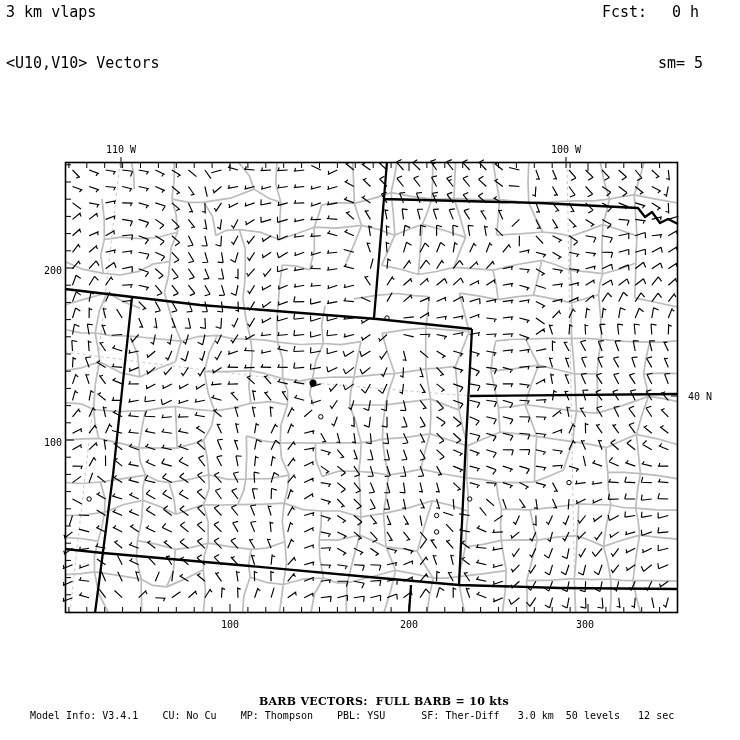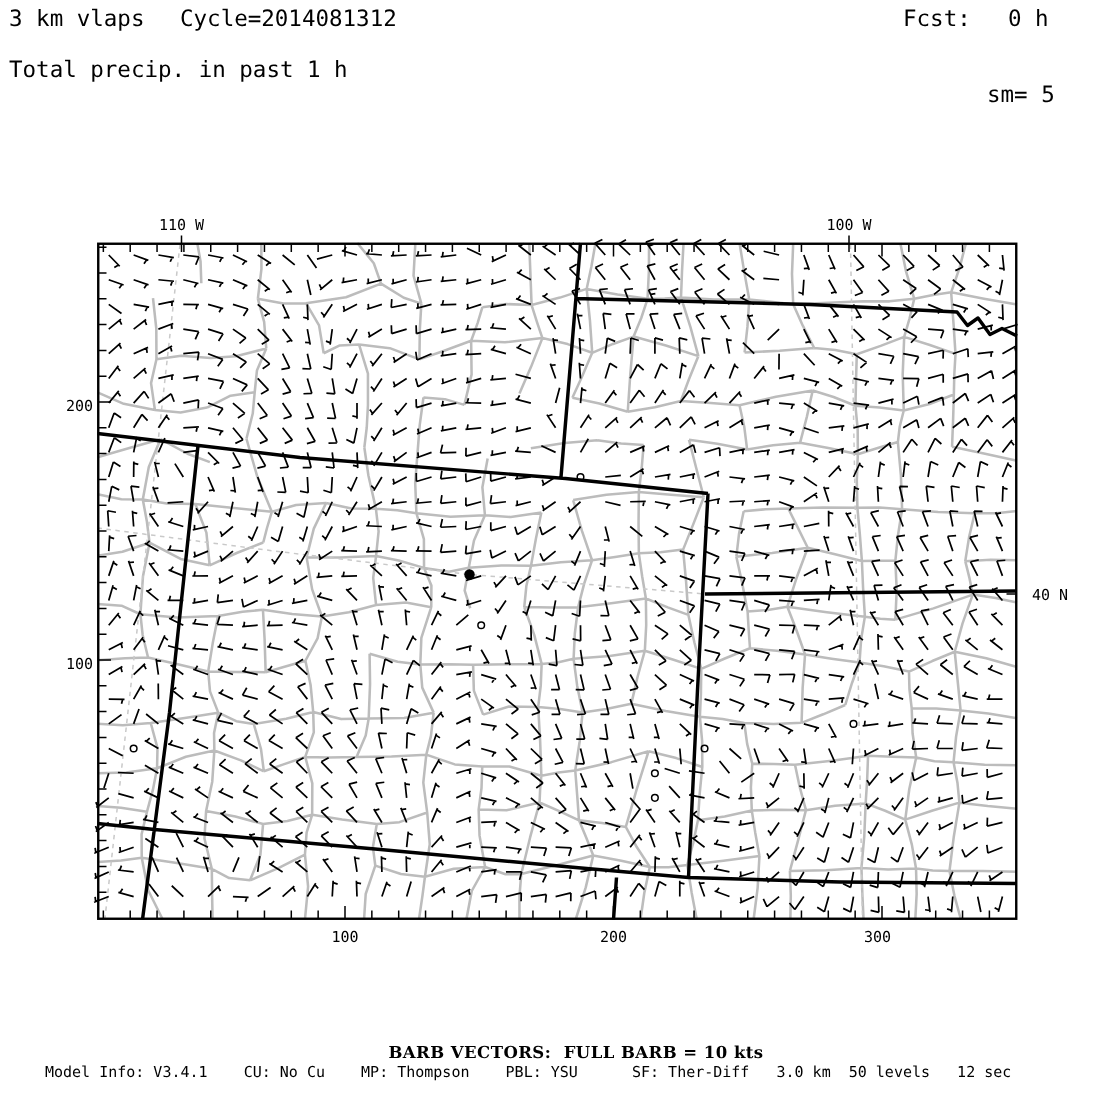--- a/index.html
+++ b/index.html
@@ -11,24 +11,23 @@
           font:bold 11px/13px "DejaVu Serif",serif;letter-spacing:.3px;color:#000;}
   svg{position:absolute;left:0;top:0;}
   svg text{font-family:"DejaVu Sans Mono",monospace;font-size:10px;fill:#000;}
 </style>
 </head>
 <body>
 
 <div class="page">
 
   <div class="hdr" style="left:6px;top:4px">3 km vlaps</div>
-  <div class="hdr" style="left:120px;top:4px">Cycle=2014081312</div>
   <div class="hdr" style="left:602px;top:4px">Fcst:</div>
   <div class="hdr" style="left:672px;top:4px">0 h</div>
-  <div class="hdr" style="left:6px;top:38px">Total precip. in past 1 h</div>
+  <div class="hdr" style="left:6px;top:55px">&lt;U10,V10&gt; Vectors</div>
   <div class="hdr" style="left:658px;top:55px">sm= 5</div>
 
   <svg id="map-svg" width="740" height="740" viewBox="0 0 740 740">
     <g id="g-counties">
         <path d="M171.9,199.2L189,202.4L204,202.1M204,202.1L230.7,198.2L254,189.1M254,189.1L269.2,198.5L280.9,202.4M321.6,204.8L337.6,202.7L354.4,203.4M354.4,203.4L373.3,198.4L391.1,192.6M391.1,192.6L411.7,196.3L431.7,199.2M431.7,199.2L443.1,199L454,198.3M454,198.3L476.3,199.6L499.5,199.7M499.5,199.7L513.8,201.1L528.8,202.8M528.8,202.8L552.5,201.9L575.6,200.9M575.6,200.9L593,200.9L609.5,199.2M609.5,199.2L622,196.6L634.1,194.9M634.1,194.9L656,199.1L678,203M104.3,239.5L120.8,237.1L140.4,238.7M140.4,238.7L157.3,237.5L177.5,232.3M215.8,235.5L226.5,230.3L239.4,229.7M239.4,229.7L259.9,232.1L279.6,239.6M279.6,239.6L295.2,234.2L314.1,227.2M314.1,227.2L336.6,228.2L361.6,225.4M361.6,225.4L378.4,229.4L394.8,235.2M394.8,235.2L408.7,229.3L422.4,224.4M422.4,224.4L443.9,230.3L465.6,237.4M496.4,235L519.7,233.8L542.8,232M542.8,232L556.8,233.3L571.2,236.2M571.2,236.2L587.1,230.6L602.8,224.6M602.8,224.6L619.4,229.8L637,235.9M65,261.6L82.5,269.2L103.3,273.4M103.3,273.4L120.4,275L138,271.7M138,271.7L153.7,263.8L169.8,261.5M282.3,265L296.6,266.1L309.6,269.9M381.6,265.2L399.6,269L418.5,274.5M418.5,274.5L436.6,271.5L453.9,267.3M453.9,267.3L473.8,268.7L493,270.2M493,270.2L517.3,264.5L541.8,260.3M541.8,260.3L555.7,264.7L570.3,270.5M570.3,270.5L586.4,271.6L602.5,273.7M602.5,273.7L619.7,269.3L635.9,263M65,304.8L87.4,298.4L107,292.8M107,292.8L125,302.5L139.9,308.1M353.9,298.9L376.4,295.4L398.2,293.5M398.2,293.5L414.1,295.6L429.1,296.6M459.3,293.1L478.2,295.8L498.1,299.7M498.1,299.7L515.4,296.8L533.4,295.1M533.4,295.1L553.1,298.8L571.9,302.8M571.9,302.8L585.7,298.5L598.6,294.7M634.7,297.9L656.7,302.5L678,307.1M65,329.5L80.9,332.9L95.2,333M95.2,333L111.1,335.6L130.2,336M130.2,336L154.3,338.5L181.2,341.2M181.2,341.2L197.4,336.7L217.4,335.3M217.4,335.3L234.3,339L250.6,339.1M250.6,339.1L264.8,340.1L277.6,342.1M277.6,342.1L300.3,344.5L323.3,343.5M323.3,343.5L340.5,344.7L360.9,341.7M382.1,333.4L404.3,329.8L425.9,328M425.9,328L447.4,329.9L469.2,331.5M495.8,340.9L510.4,339.5L525.5,339M525.5,339L548.6,338.3L571.6,338.5M571.6,338.5L586.4,338.4L601.4,339.5M601.4,339.5L625.4,341.3L649.8,342.2M649.8,342.2L664.1,342.1L678,340.6M65,370.5L81.6,367.8L99.7,361.8M99.7,361.8L120.4,372.6L139.8,376.9M139.8,376.9L158.2,368.5L175.5,361.7M204.4,371.6L226.7,371.7L250.7,370.7M250.7,370.7L265.8,373.7L282.7,378.6M282.7,378.6L299.3,381.2L312.5,378.5M312.5,378.5L334.2,377L354,377.2M354,377.2L373.9,374.8L394.7,373.5M394.7,373.5L410.1,371.3L425.9,368.9M425.9,368.9L440.3,368.1L455.4,366.4M490.9,371.1L514.8,368.6L538.5,365.2M538.5,365.2L556.7,369.5L574.6,374M574.6,374L585.6,373.8L596.9,373.9M643.5,374.1L660.5,373.1L678,373.5M65,402.6L81,403.8L93.6,409.5M93.6,409.5L118.1,411.7L145.4,410.7M145.4,410.7L161.7,407.8L175.3,406.5M175.3,406.5L194.8,409.3L214.6,411M214.6,411L232.6,408.1L250.7,403.3M250.7,403.3L270.6,401.7L287.5,404.8M349.5,404.7L367.9,405L385.4,404.8M385.4,404.8L407.5,402.2L430.6,399M430.6,399L445.2,404.9L458.9,409.9M498.4,407.6L511.9,406.6L524.9,404.5M524.9,404.5L551.2,408.1L576.6,411.1M576.6,411.1L586.9,412.5L596.9,413.1M596.9,413.1L622.3,405.6L648.5,396.4M648.5,396.4L663.7,398.7L678,401.7M65,440.1L83.4,438.9L98.7,438.3M98.7,438.3L118.5,442.8L138.8,447.6M138.8,447.6L157.4,448L177.1,448.1M177.1,448.1L189.1,444.7L203.6,440.5M246.4,435.9L265.1,441.2L280.2,443M280.2,443L298.6,442.8L315.4,443.2M315.4,443.2L339.8,442.8L361.1,442.6M361.1,442.6L371.6,441.6L382.4,439.2M382.4,439.2L406.5,437.3L429.9,433.8M429.9,433.8L448.5,439.7L467.5,445.9M467.5,445.9L483.2,439L500,432.2M500,432.2L518,433.9L536.7,436.3M536.7,436.3L554.4,439.1L573,441.7M573,441.7L589.1,444.1L606,447.7M606,447.7L621.5,440.7L636.5,434.5M636.5,434.5L657.5,438.8L678,444.7M65,482.5L81.9,483.5L100.5,482M100.5,482L123.2,478.6L145.5,475.1M145.5,475.1L157.5,480.8L169.2,482.7M169.2,482.7L190.8,479.2L208.8,474.7M208.8,474.7L227.5,479.4L245.8,479M245.8,479L269.4,478.7L289.1,475.1M322.1,476.4L339.3,471L358.8,471.3M358.8,471.3L373.4,472.6L388.4,475M388.4,475L404.2,472.7L420.9,469.1M420.9,469.1L443.8,474L466.6,477.8M466.6,477.8L481.7,479.4L496.2,482M496.2,482L515.7,482.6L534.4,481.9M534.4,481.9L548.8,476.2L563.5,470M607.8,472.3L624.2,472.4L640.4,473.6M640.4,473.6L658.9,475.6L678,478.8M65,515.5L84.2,515L104.7,512.2M104.7,512.2L123.9,504.5L142.9,500.3M142.9,500.3L160.6,506.9L175.9,514.2M175.9,514.2L189,509.6L203.5,504.6M203.5,504.6L219.1,505L237.7,504.6M237.7,504.6L261,504.4L284.2,503.1M284.2,503.1L303.2,509.6L321.5,511M321.5,511L339.6,511L360.9,517.1M360.9,517.1L372.4,515L383.5,513.6M383.5,513.6L407.6,508.1L432.4,500.8M432.4,500.8L450.8,505.4L468.2,511.3M501.5,509.1L515.9,509.4L530,509.8M530,509.8L554.6,507.2L578.7,503.8M578.7,503.8L595,504.5L610.8,505M610.8,505L623,507.5L635.7,508.2M635.7,508.2L656.4,509.8L678,510.2M65,537.4L80.6,538.5L98,541.1M137.4,540.6L156.9,544.4L175.4,549.3M175.4,549.3L191.6,547.4L208.1,543.2M208.1,543.2L228.1,546.3L251.2,549.3M251.2,549.3L266.3,548.1L284.8,541.7M319.1,539.7L337.7,540.2L359.7,535M359.7,535L372.5,540.6L386,546.9M386,546.9L401.3,548.6L417.2,551.3M465.3,546.9L483.1,544.3L501.2,540.4M501.2,540.4L519.5,539.8L537.3,540.1M537.3,540.1L556.7,537.1L577.1,535.6M577.1,535.6L590.1,540.5L603.5,546.4M603.5,546.4L621.8,540.3L639.6,535.1M639.6,535.1L658.5,537.3L678,539.1M65,574.7L80.7,573.7L94.5,571.9M94.5,571.9L116.8,575.1L141.2,579.2M141.2,579.2L152.8,585.4L166.7,586.9M166.7,586.9L185.9,578.6L203.3,569.7M250.2,577.1L267.3,582.7L283.3,584.5M283.3,584.5L302.5,579.2L323.4,578M323.4,578L337,582.8L347.5,582.7M347.5,582.7L371.6,576.7L395.5,570.3M395.5,570.3L414.2,573.8L433.2,578M433.2,578L445.8,578.1L458.2,576.6M458.2,576.6L482.3,573.9L506.3,570.7M526.6,580.6L550.8,580.1L574.3,578.6M574.3,578.6L592.1,579.7L610.7,579M610.7,579L621.8,580.3L633,580.6M633,580.6L655.2,580.6L678,581.1M102,198.8L104.2,219.1L104.3,239.5M104.3,239.5L100.7,255.4L103.3,273.4M107,292.8L99.2,311.4L95.2,333M95.2,333L97.9,347.5L99.7,361.8M99.7,361.8L95.3,384.4L93.6,409.5M93.6,409.5L95.1,423.3L98.7,438.3M100.5,482L105,498.7L104.7,512.2M104.7,512.2L102,526.3L98,541.1M98,541.1L94.4,556.2L94.5,571.9M94.5,571.9L98.7,593.3L108.5,613M131.5,162L133.7,174.3L134.2,188.8M130.2,336L137.6,355.1L139.8,376.9M145.4,410.7L141.8,428.9L138.8,447.6M138.8,447.6L140,460.9L145.5,475.1M145.5,475.1L142.7,488.7L142.9,500.3M142.9,500.3L141.5,521.1L137.4,540.6M137.4,540.6L136.3,559L141.2,579.2M141.2,579.2L141.4,595.9L141.7,613M174.2,162L174.3,179.3L171.9,199.2M171.9,199.2L176.1,214.6L177.5,232.3M177.5,232.3L171.3,247L169.8,261.5M169.8,261.5L168.5,275.7L164.3,292.5M164.3,292.5L171.5,317.7L181.2,341.2M181.2,341.2L178,352L175.5,361.7M175.3,406.5L176.4,426.1L177.1,448.1M169.2,482.7L174,499.4L175.9,514.2M175.4,549.3L173.6,569.8L166.7,586.9M204,202.1L212.7,216.9L215.8,235.5M217.4,335.3L209.2,352.4L204.4,371.6M204.4,371.6L208.1,392.9L214.6,411M214.6,411L211.7,425.6L203.6,440.5M203.6,440.5L207.1,456.9L208.8,474.7M208.8,474.7L209.2,488.2L203.5,504.6M203.5,504.6L208.2,522.3L208.1,543.2M208.1,543.2L204.4,555.1L203.3,569.7M203.3,569.7L205.4,591L203.3,613M238.2,162L249.2,175.5L254,189.1M239.4,229.7L245.3,249.1L245.3,270.1M245.3,270.1L244.5,285L242.9,298.3M242.9,298.3L245.6,317L250.6,339.1M250.6,339.1L252.4,354.3L250.7,370.7M250.7,370.7L248.8,385.2L250.7,403.3M246.4,435.9L246.7,456.1L245.8,479M245.8,479L243.8,490.3L237.7,504.6M251.2,549.3L248.6,564.8L250.2,577.1M250.2,577.1L243.8,596L242.7,613M276.9,162L275.7,183.8L280.9,202.4M280.9,202.4L279.9,219.2L279.6,239.6M282.3,265L279.8,283.4L278.4,301.4M278.4,301.4L276.8,321.8L277.6,342.1M277.6,342.1L282.6,359.4L282.7,378.6M282.7,378.6L287.6,390.4L287.5,404.8M287.5,404.8L280.9,425.3L280.2,443M280.2,443L281.5,458.4L289.1,475.1M289.1,475.1L287.3,490.6L284.2,503.1M284.2,503.1L282.2,521.7L284.8,541.7M284.8,541.7L286.5,562.8L283.3,584.5M283.3,584.5L281.6,597.4L279.3,613M321.6,204.8L318.4,215.4L314.1,227.2M314.1,227.2L314.4,249.6L309.6,269.9M325.1,305.7L321.6,324.9L323.3,343.5M323.3,343.5L316,360.3L312.5,378.5M312.5,378.5L309.8,393.7L313.5,405.5M315.4,443.2L315.9,460.4L322.1,476.4M321.5,511L321,525.5L319.1,539.7M319.1,539.7L319.7,557.1L323.4,578M323.4,578L314.5,594L310.9,613M352.8,162L353.6,182.4L354.4,203.4M354.4,203.4L358,214.8L361.6,225.4M361.6,225.4L354.1,244.4L346.3,262.4M360.9,341.7L357.3,359L354,377.2M354,377.2L350.9,390.7L349.5,404.7M349.5,404.7L356.2,423.4L361.1,442.6M361.1,442.6L360.5,457.1L358.8,471.3M358.8,471.3L360.1,494L360.9,517.1M360.9,517.1L360.1,526.1L359.7,535M359.7,535L353.4,558.3L347.5,582.7M347.5,582.7L346.3,597.7L346.3,613M397,162L394.3,177.5L391.1,192.6M391.1,192.6L393.3,213.8L394.8,235.2M394.8,235.2L388.2,250.6L381.6,265.2M382.1,333.4L387.9,353.8L394.7,373.5M394.7,373.5L389.5,388.9L385.4,404.8M385.4,404.8L383.2,422.5L382.4,439.2M382.4,439.2L384.8,457.3L388.4,475M388.4,475L386.4,494.5L383.5,513.6M383.5,513.6L384.8,530.2L386,546.9M386,546.9L390.8,558.4L395.5,570.3M395.5,570.3L390.5,591.6L383.8,613M432.7,162L432.6,180.6L431.7,199.2M431.7,199.2L427.5,212L422.4,224.4M422.4,224.4L420.2,249.5L418.5,274.5M429.1,296.6L427.8,312L425.9,328M425.9,328L425.7,348.8L425.9,368.9M425.9,368.9L428.1,384.2L430.6,399M430.6,399L430.8,416.8L429.9,433.8M429.9,433.8L425.1,451L420.9,469.1M432.4,500.8L424.6,525.8L417.2,551.3M417.2,551.3L424.5,564.7L433.2,578M433.2,578L429.5,595.5L427,613M455.7,162L454.7,180.4L454,198.3M454,198.3L460.3,218.1L465.6,237.4M465.6,237.4L459.3,252.8L453.9,267.3M459.3,293.1L464.1,311.8L469.2,331.5M469.2,331.5L462.4,348.9L455.4,366.4M455.4,366.4L457.4,387.9L458.9,409.9M458.9,409.9L462.9,428.2L467.5,445.9M467.5,445.9L467.3,462.1L466.6,477.8M466.6,477.8L468.1,494.3L468.2,511.3M468.2,511.3L466.5,528.8L465.3,546.9M465.3,546.9L462.2,561.7L458.2,576.6M458.2,576.6L461.1,595.1L464.5,613M493,162L496.2,181.4L499.5,199.7M499.5,199.7L498.3,217.8L496.4,235M493,270.2L496.2,284.7L498.1,299.7M495.8,340.9L492.7,355.7L490.9,371.1M490.9,371.1L494.8,388.8L498.4,407.6M498.4,407.6L499.1,419.5L500,432.2M496.2,482L498.1,495.9L501.5,509.1M501.5,509.1L500.6,525L501.2,540.4M501.2,540.4L503.5,555.1L506.3,570.7M506.3,570.7L505.1,591.9L502.4,613M528.8,162L528,182.6L528.8,202.8M528.8,202.8L535.2,217.1L542.8,232M541.8,260.3L537.9,277.9L533.4,295.1M525.5,339L531.8,351.6L538.5,365.2M538.5,365.2L531.2,384.8L524.9,404.5M524.9,404.5L531,420.2L536.7,436.3M536.7,436.3L535.1,458.6L534.4,481.9M530,509.8L533.1,524.5L537.3,540.1M537.3,540.1L532.1,560.1L526.6,580.6M526.6,580.6L527.2,597.2L526.9,613M571.2,236.2L570.7,252.8L570.3,270.5M570.3,270.5L571.8,286.4L571.9,302.8M571.9,302.8L571.2,320.4L571.6,338.5M571.6,338.5L573.2,355.8L574.6,374M574.6,374L575.4,392.2L576.6,411.1M576.6,411.1L574.1,426.1L573,441.7M573,441.7L568,455.3L563.5,470M578.7,503.8L578.1,520L577.1,535.6M577.1,535.6L576.2,557.2L574.3,578.6M574.3,578.6L574.9,595.8L575.7,613M600.2,162L604,180.9L609.5,199.2M609.5,199.2L606.4,212.2L602.8,224.6M602.8,224.6L601.8,249.6L602.5,273.7M602.5,273.7L599.8,284.5L598.6,294.7M598.6,294.7L600.6,317L601.4,339.5M601.4,339.5L598.6,357.2L596.9,373.9M596.9,373.9L597.8,393.4L596.9,413.1M606,447.7L606.3,459.5L607.8,472.3M607.8,472.3L608.4,489L610.8,505M610.8,505L606.2,526L603.5,546.4M603.5,546.4L607.9,563.1L610.7,579M610.7,579L611.1,595.9L610.2,613M644,162L639.7,178.6L634.1,194.9M634.1,194.9L635.7,216L637,235.9M637,235.9L636.2,249.7L635.9,263M635.9,263L635.4,279.9L634.7,297.9M649.8,342.2L646.1,357.8L643.5,374.1M643.5,374.1L646.2,384.9L648.5,396.4M648.5,396.4L641.7,415.6L636.5,434.5M636.5,434.5L638.4,453.5L640.4,473.6M640.4,473.6L637.4,491L635.7,508.2M635.7,508.2L638.3,521.8L639.6,535.1M639.6,535.1L635.8,558.2L633,580.6M633,580.6L636.3,597.2L640.6,613" fill="none" stroke="#bcbcbc" stroke-width="1.7" stroke-linejoin="round"></path>
       </g>
     <g id="g-grat">
         <path d="M120,163L70,612M567,163L575,612M65,352L180,367L313,383L470,396" fill="none" stroke="#c9c9c9" stroke-width="1" stroke-dasharray="3 3"></path>
       </g>
     <g id="g-barbs">

